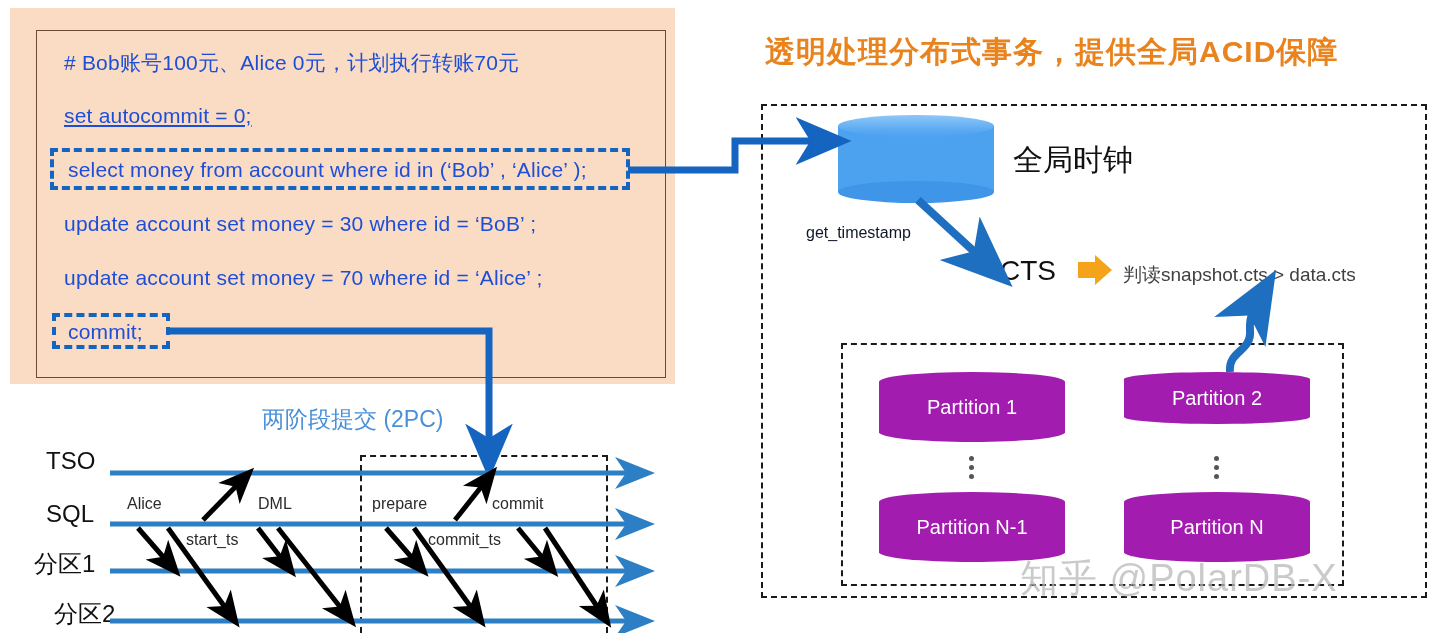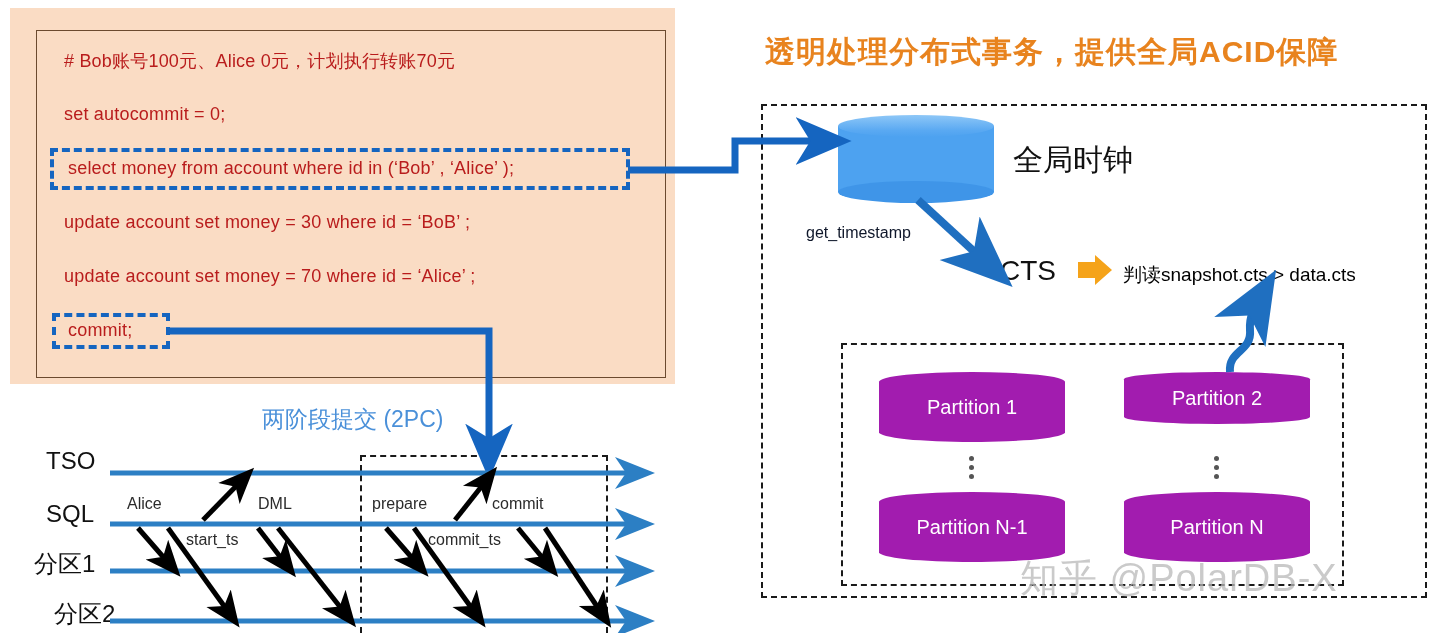--- a/index.html
+++ b/index.html
@@ -15,25 +15,25 @@
     left:10px;top:8px;width:665px;height:376px;
     background:#fadcc4;
   }
   #sql-panel-inner-border{
     left:26px;top:22px;width:630px;height:348px;
     border:1.5px solid #6b4a2f;
     box-sizing:border-box;
   }
   .sql-line{
     position:absolute;left:64px;
-    font-size:18px;color:#b91c1c;white-space:nowrap;
+    font-size:21px;color:#1d4ed8;white-space:nowrap;
     letter-spacing:.2px;
   }
   #sql-line-0{top:49px;}
-  #sql-line-1{top:104px;}
+  #sql-line-1{top:104px;text-decoration:underline;}
   #sql-line-2{top:158px;left:68px;}
   #sql-line-3{top:212px;}
   #sql-line-4{top:266px;}
   #sql-line-5{top:320px;left:68px;}
 
   .dashed-hl{
     position:absolute;
     border:4px dashed #1565c0;
     box-sizing:border-box;
   }
@@ -91,21 +91,21 @@
   .vdots{position:absolute;width:6px;text-align:center;color:#555;
          font-size:9px;line-height:9px;}
   #dots-left{left:969px;top:452px;}
   #dots-right{left:1214px;top:452px;}
   .vdots i{display:block;width:5px;height:5px;border-radius:50%;background:#555;margin:4px 0;}
 
   
   #global-clock-label{left:1013px;top:140px;font-size:30px;color:#111;}
   #get-ts-label{left:806px;top:224px;font-size:16px;color:#0f172a;}
   #cts-label{left:1000px;top:255px;font-size:28px;color:#111;text-align:right;}
-  #judge-label{left:1123px;top:262px;font-size:19px;color:#000000;white-space:nowrap;}
+  #judge-label{left:1123px;top:262px;font-size:19px;color:#404040;white-space:nowrap;}
 
   
   #twopc-label{left:262px;top:404px;font-size:23px;color:#4a90d9;white-space:nowrap;}
   #twopc-dashed{left:360px;top:455px;width:248px;height:178px;
                 border:2px dashed #1a1a1a;border-bottom:none;box-sizing:border-box;}
   .row-label{position:absolute;font-size:24px;color:#111;}
   #lbl-tso{left:46px;top:447px;}
   #lbl-sql{left:46px;top:500px;}
   #lbl-p1{left:34px;top:548px;}
   #lbl-p2{left:34px;top:598px;margin-left:20px;}

